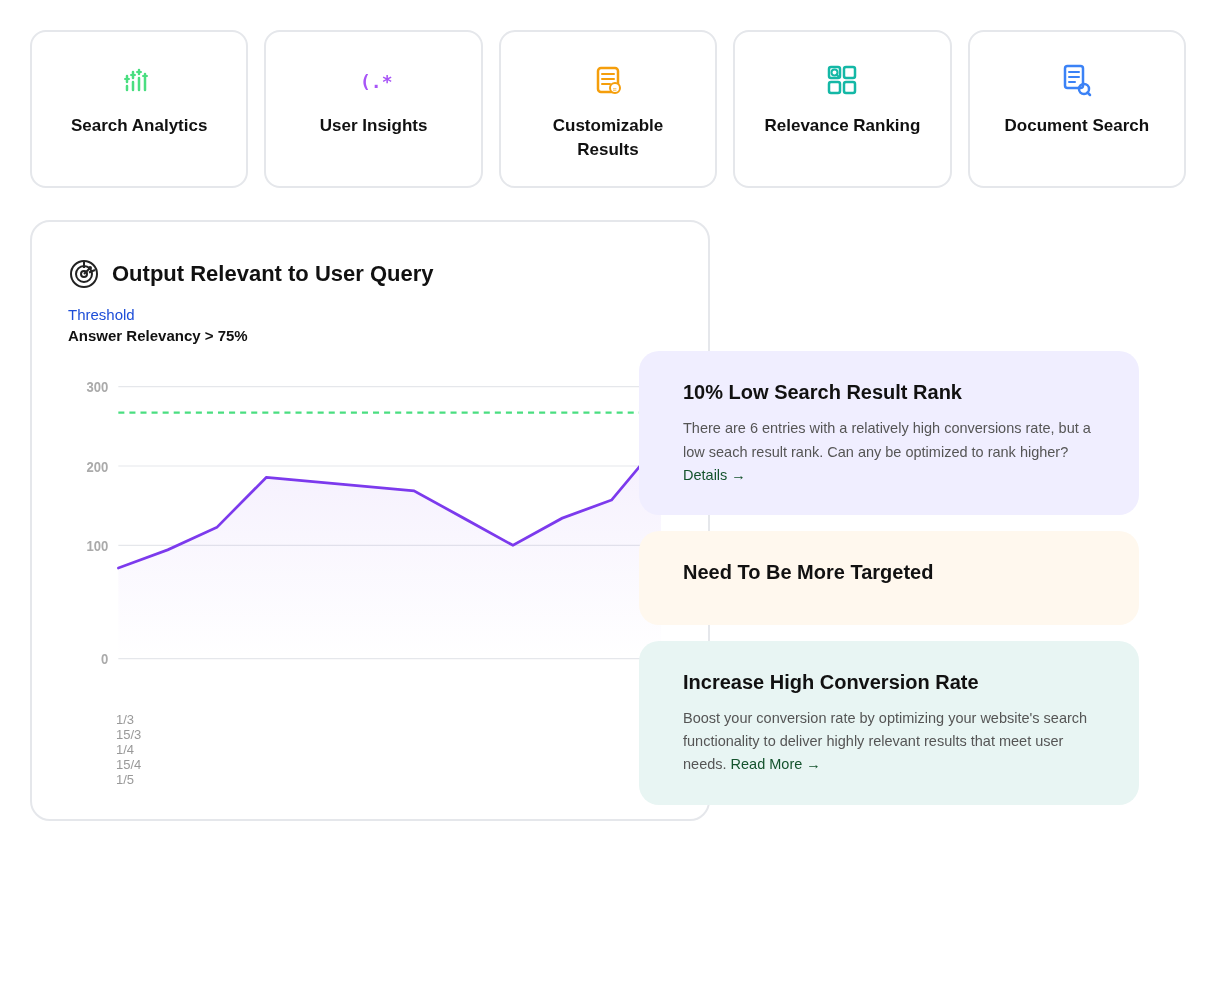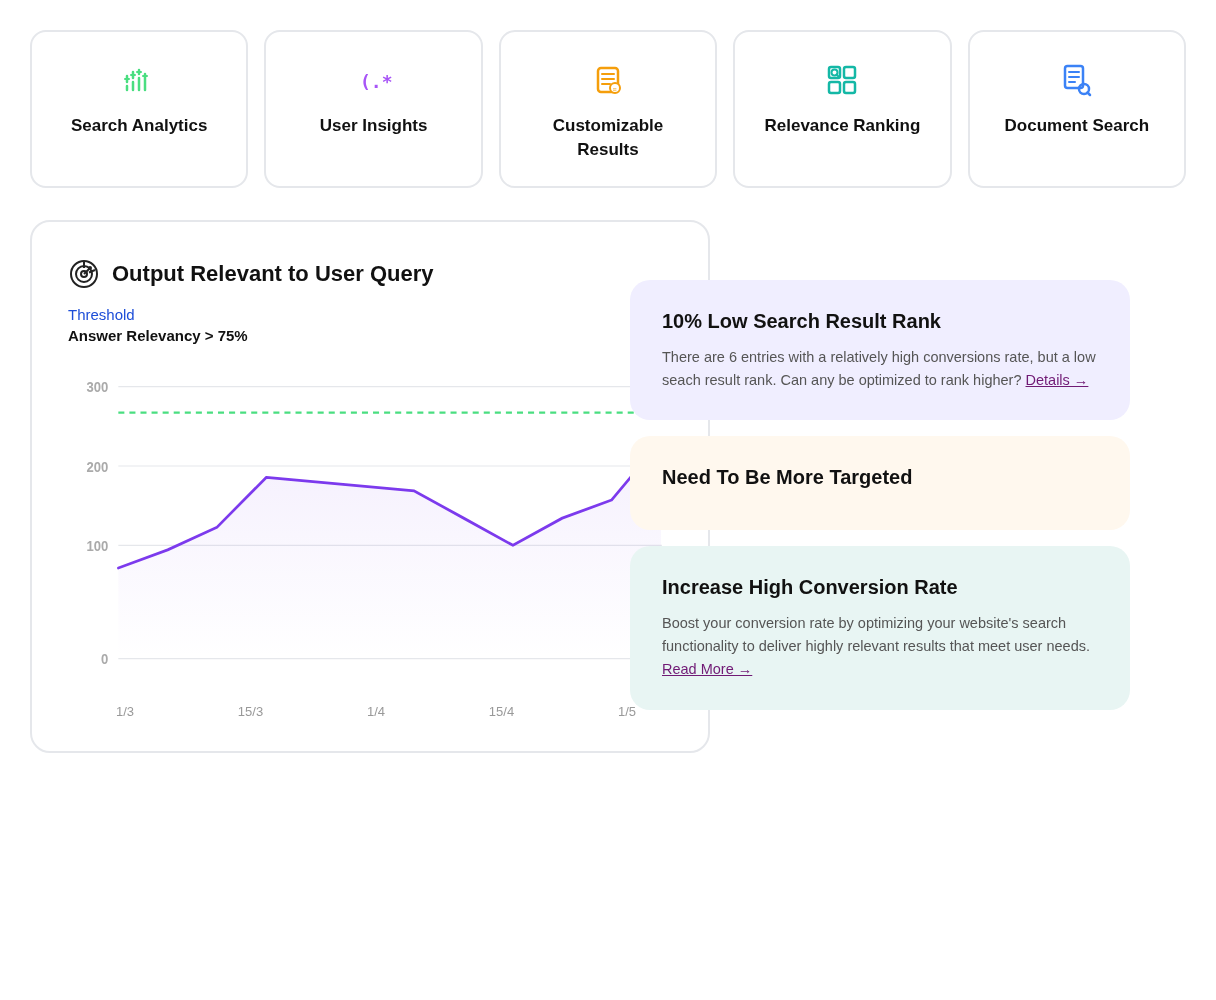--- a/index.html
+++ b/index.html
@@ -42,22 +42,23 @@
       font-size: 17px;
       font-weight: 600;
       color: #111;
       text-align: center;
       line-height: 1.4;
     }
 
     
     .main-content {
       display: flex;
-      gap: 0;
-      position: relative;
+      gap: 9px;
+      position: relative;
+      align-items: flex-end;
     }
 
     
     .chart-panel {
       background: #fff;
       border: 2px solid #e5e7eb;
       border-radius: 20px;
       padding: 36px 36px 32px 36px;
       width: 680px;
       min-width: 680px;
@@ -94,37 +95,39 @@
       font-weight: bold;
     }
     .chart-svg {
       width: 100%;
       height: 100%;
     }
     .x-labels {
       display: flex;
       justify-content: space-between;
       padding: 0 36px 0 48px;
+      margin-top: 8px;
       color: #999;
       font-size: 13px;
+      flex-direction: column;
     }
 
     
     .insights-column {
       display: flex;
       flex-direction: column;
       gap: 0;
       margin-left: -80px;
       margin-top: 60px;
       z-index: 3;
       position: relative;
     }
     .insight-card {
       border-radius: 20px;
-      padding: 28px 32px;
+      padding: 28px 44px;
       margin-bottom: 16px;
       width: 500px;
       position: relative;
     }
     .insight-card-purple {
       background: #f0eeff;
     }
     .insight-card-peach {
       background: #fff8ee;
     }
@@ -137,22 +140,21 @@
       color: #111;
       margin-bottom: 12px;
       line-height: 1.3;
     }
     .insight-card-body {
       font-size: 14.5px;
       color: #555;
       line-height: 1.6;
     }
     .insight-link {
-      color: #701a75;
-      text-decoration: underline;
+      color: #14532d;
       font-weight: 500;
       cursor: pointer;
     }
 
     
     .radar-icon {
       width: 32px;
       height: 32px;
     }
   </style>

